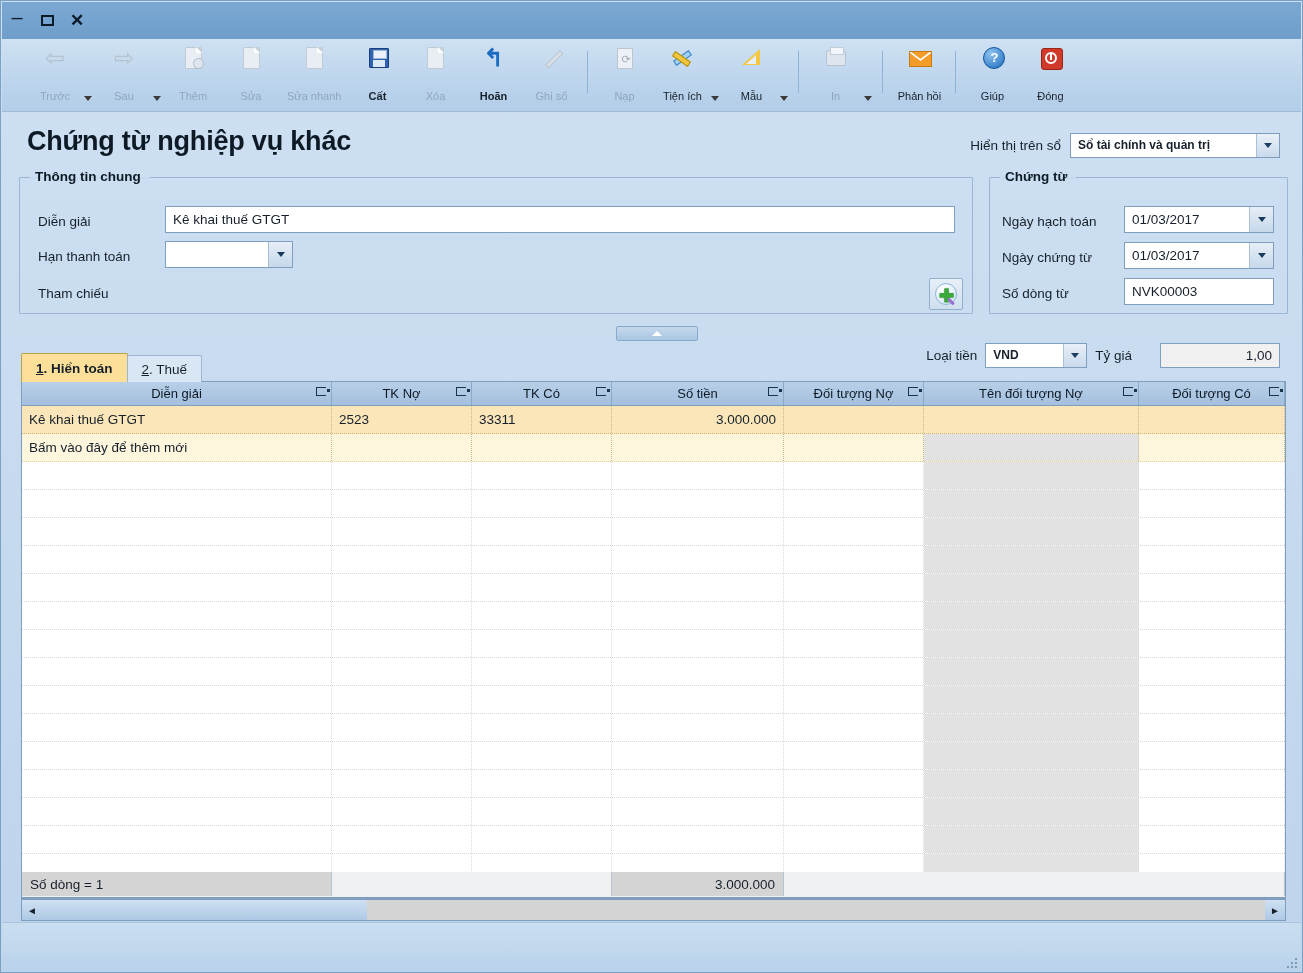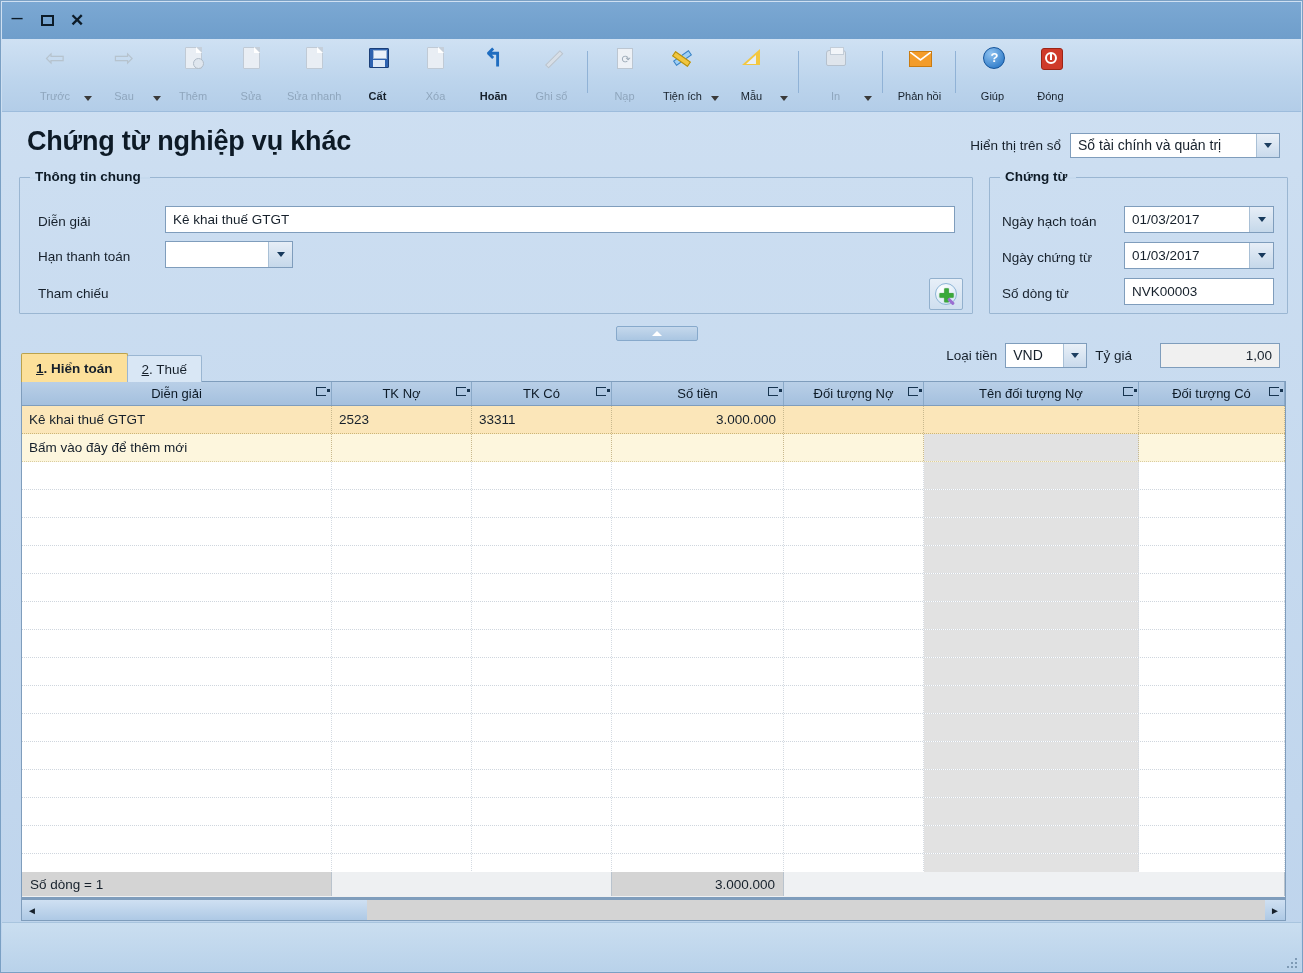--- a/index.html
+++ b/index.html
@@ -91,21 +91,21 @@
 
   
   .pg-title{
     position:absolute;left:26px;top:125px;font-size:27px;font-weight:bold;color:#0d1a26;letter-spacing:-.2px;
   }
   .hien-thi-row{position:absolute;right:22px;top:132px;display:flex;align-items:center;gap:9px;}
   .hien-thi-lbl{font-size:13.5px;color:#16202b;}
   .sel-box{
     display:flex;align-items:center;background:#ffffff;border:1px solid #7f9dbc;height:25px;box-sizing:border-box;
   }
-  .sel-box .txt{padding:0 7px;font-size:14px;white-space:nowrap;flex:1;line-height:23px;}
+  .sel-box .txt{padding:0 7px;font-size:12px;white-space:nowrap;flex:1;line-height:23px;font-weight:bold;}
   .sel-box .btn{
     width:22px;height:23px;background:linear-gradient(#e9f0f8,#c9daec);border-left:1px solid #a9c0d6;
     display:flex;align-items:center;justify-content:center;
   }
   .sel-box .btn .caret{border-top-color:#1d3e60;}
 
   
   .grp{position:absolute;border:1px solid #9ab6d2;border-radius:1px;}
   .grp > .legend{
     position:absolute;top:-9px;left:10px;background:transparent;padding:0 5px;font-size:13.5px;font-weight:bold;color:#0d1a26;
@@ -482,21 +482,21 @@
         <span>. Hiển toán</span>
     </div>
     <div class="tab">
       <u>2</u>
         <span>. Thuế</span>
     </div>
   </div>
 
   <div class="loai-tien">
     <span class="lbl">Loại tiền</span>
-    <div class="sel-box" style="width:82px">
+    <div class="sel-box" style="width:102px">
       <span class="txt">VND</span>
       <span class="btn">
           <span class="caret"></span>
         </span>
     </div>
     <span class="lbl">Tỷ giá</span>
     <div class="inp ro" style="position:relative;left:0;top:0;width:120px;height:25px;line-height:23px;text-align:right;">1,00</div>
   </div>
 
   <div class="grid-wrap">

